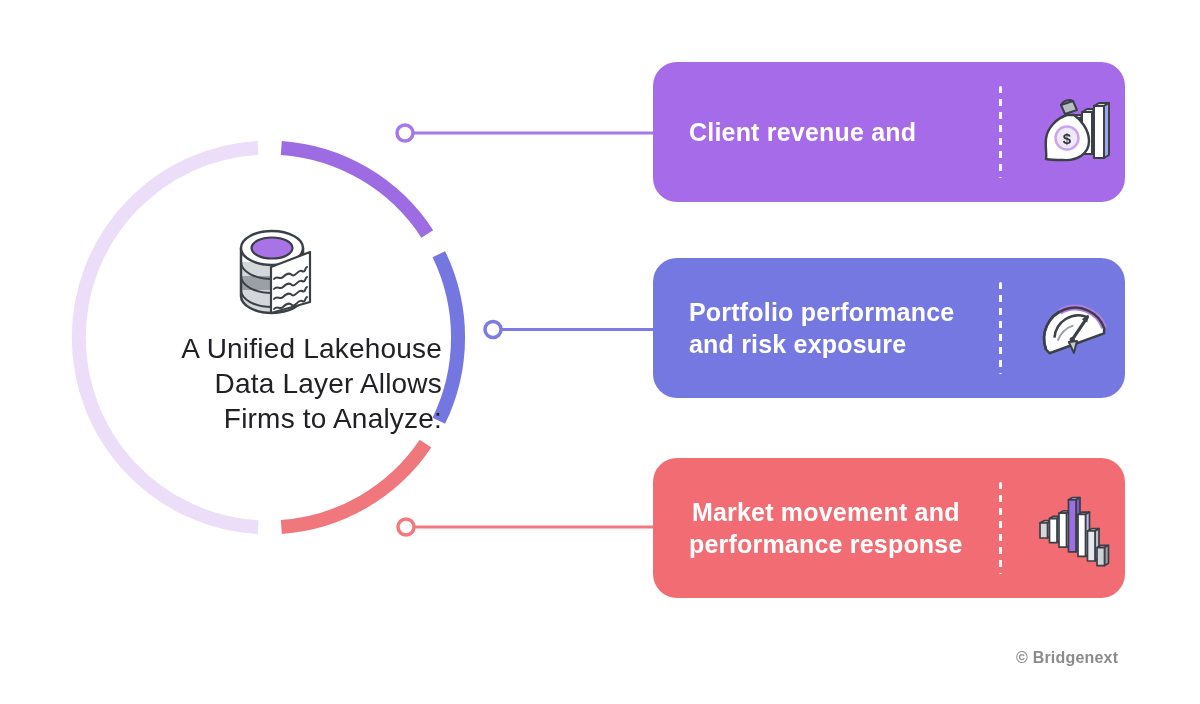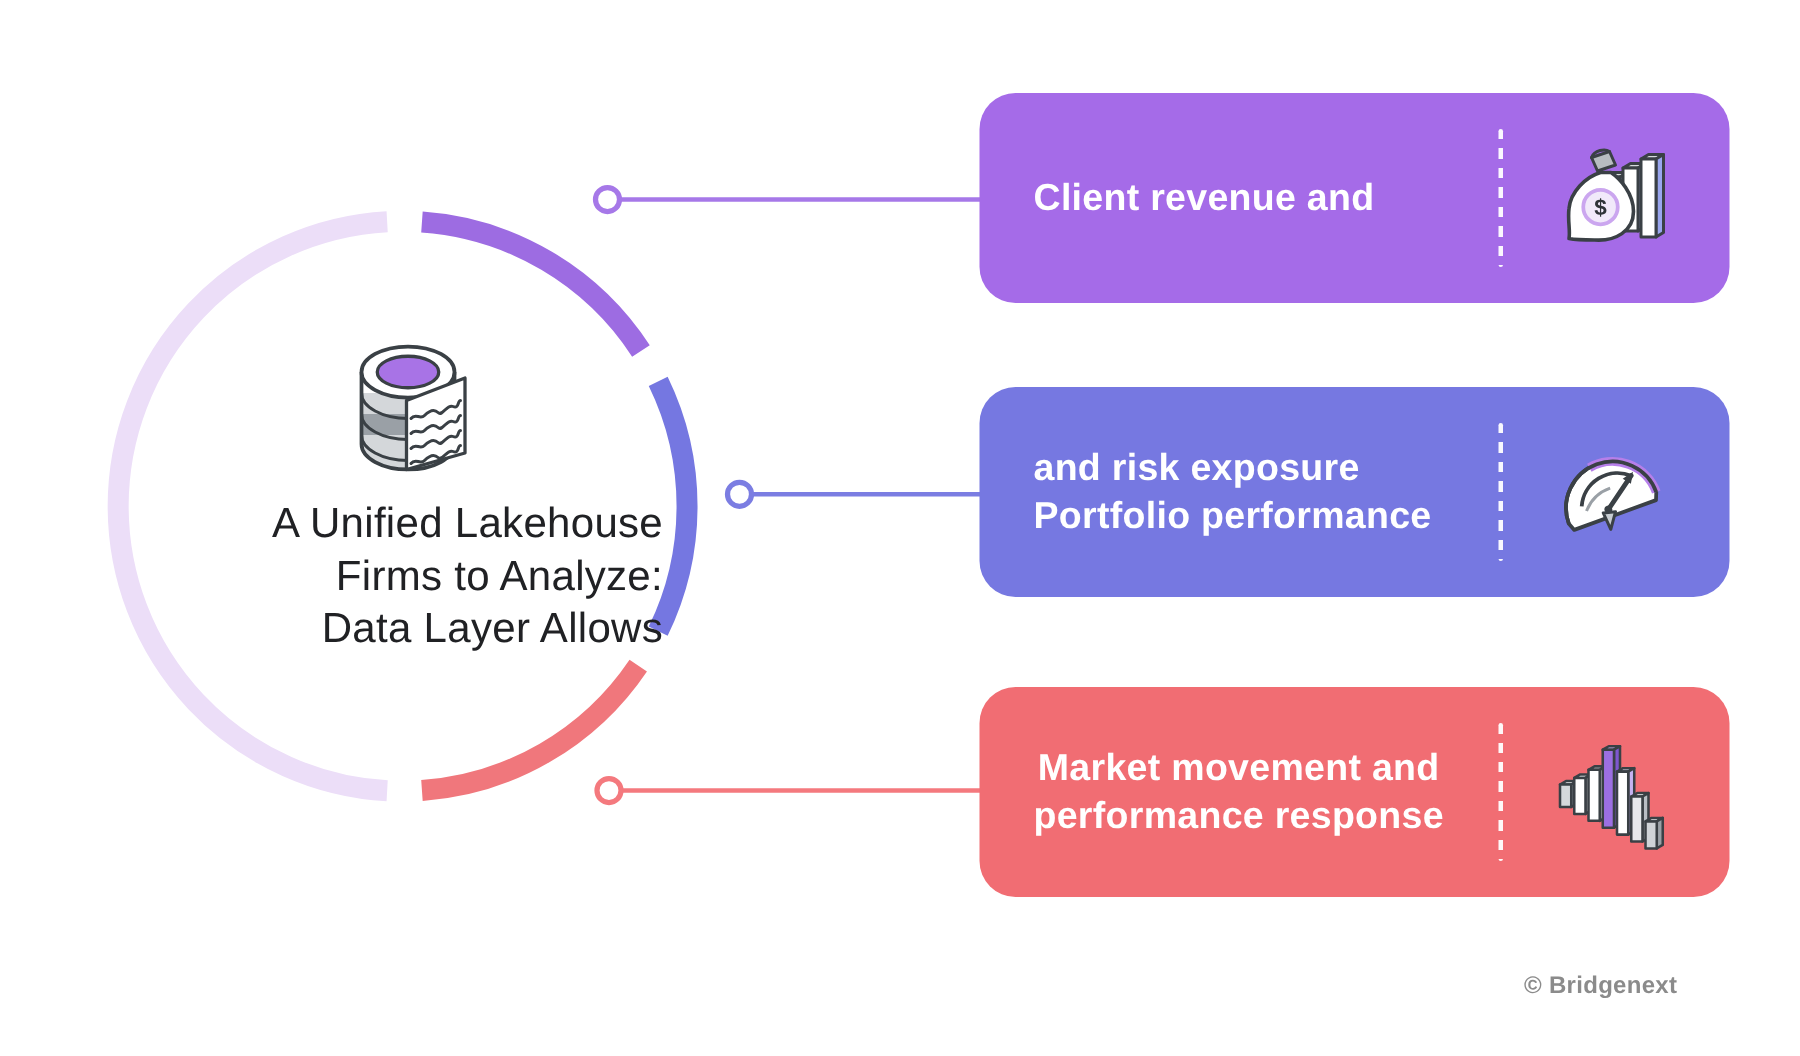--- a/index.html
+++ b/index.html
@@ -9,21 +9,21 @@
     font-family:"Liberation Sans",sans-serif;
   }
   .ring-svg{position:absolute;left:0;top:0;width:1200px;height:704px;}
   .center-title{
     position:absolute;left:102px;top:331px;width:340px;
     text-align:right;color:#202124;
     font-size:28px;line-height:35px;font-weight:400;letter-spacing:.2px;
   }
   .db-icon{position:absolute;left:229px;top:221px;}
   .card{
-    position:absolute;left:653px;width:472px;height:140px;border-radius:24px;padding-left:28px;
+    position:absolute;left:653px;width:472px;height:140px;border-radius:24px;
   }
   .card .label{
     position:absolute;left:36px;top:50%;transform:translateY(-50%);
     color:#ffffff;font-size:25px;line-height:32px;font-weight:700;letter-spacing:.2px;
   }
   .divider{
     position:absolute;left:346px;top:50%;transform:translateY(-50%);
     width:3px;height:92px;border-radius:2px;
     background:repeating-linear-gradient(180deg,#ffffff 0 7px,transparent 7px 13px);
     opacity:.95;
@@ -83,22 +83,22 @@
       <path d="M 45 58 c 3 -4 6 1 9 -2 s 6 -5 9 -2 s 6 -6 10 -4 s 3 -4 5 -4"></path>
       <path d="M 45 68 c 3 -4 6 1 9 -2 s 6 -5 9 -2 s 6 -6 10 -4 s 3 -4 5 -4"></path>
       <path d="M 45 78 c 3 -4 6 1 9 -2 s 6 -5 9 -2 s 6 -6 10 -4 s 3 -4 5 -4"></path>
       <path d="M 45 88 c 3 -4 6 1 9 -2 s 6 -5 9 -2 s 6 -6 10 -4 s 3 -4 5 -4"></path>
     </g>
   </svg>
 </div>
 
 <div class="center-title">
   <div>A Unified Lakehouse</div>
+  <div>Data Layer Allows</div>
   <div>Firms to Analyze:</div>
-  <div>Data Layer Allows</div>
 </div>
 
 <div class="card" style="top: 62px; background: rgb(165, 107, 232);">
   <div class="label">
     <div>Client revenue and</div>
   </div>
   <div class="divider"></div>
   <div class="icon-box">
     <svg width="76" height="68" viewBox="0 0 76 68">
       <g stroke="#3a4045" stroke-width="2" stroke-linejoin="round">
@@ -118,22 +118,22 @@
       <polygon points="24,7 36,3 40,12 28,16" fill="#b7bcc1" stroke="#3a4045" stroke-width="2" stroke-linejoin="round"></polygon>
       <path d="M 24 7 C 26 2 33 1 36 3" fill="none" stroke="#3a4045" stroke-width="2" stroke-linecap="round"></path>
       <circle cx="30" cy="40" r="11.5" fill="#f1e9fa" stroke="#cba6ef" stroke-width="2.5"></circle>
       <text x="30" y="45.5" text-anchor="middle" font-size="15" font-weight="bold" font-family="Liberation Sans, sans-serif" fill="#2f3338">$</text>
     </svg>
   </div>
 </div>
 
 <div class="card" style="top: 258px; background: rgb(118, 120, 225);">
   <div class="label">
+    <div>Portfolio performance</div>
     <div>and risk exposure</div>
-    <div>Portfolio performance</div>
   </div>
   <div class="divider"></div>
   <div class="icon-box">
     <svg width="78" height="70" viewBox="0 0 78 70">
       <g transform="rotate(-20 37 40)">
         <path d="M 6 46 A 31 31 0 0 1 68 46 L 66 51 L 8 51 Z" fill="#ffffff" stroke="#3a4045" stroke-width="2.5" stroke-linejoin="round"></path>
         <path d="M 31.6 15.5 A 31 31 0 0 1 68 46" fill="none" stroke="#b67fe9" stroke-width="6"></path>
         <path d="M 6 46 A 31 31 0 0 1 68 46" fill="none" stroke="#3a4045" stroke-width="2.5"></path>
         <path d="M 18 38 A 24 24 0 0 1 56 30" fill="none" stroke="#3a4045" stroke-width="2.5"></path>
         <path d="M 20 42 A 26 26 0 0 1 40 33" fill="none" stroke="#9aa0a6" stroke-width="2"></path>

